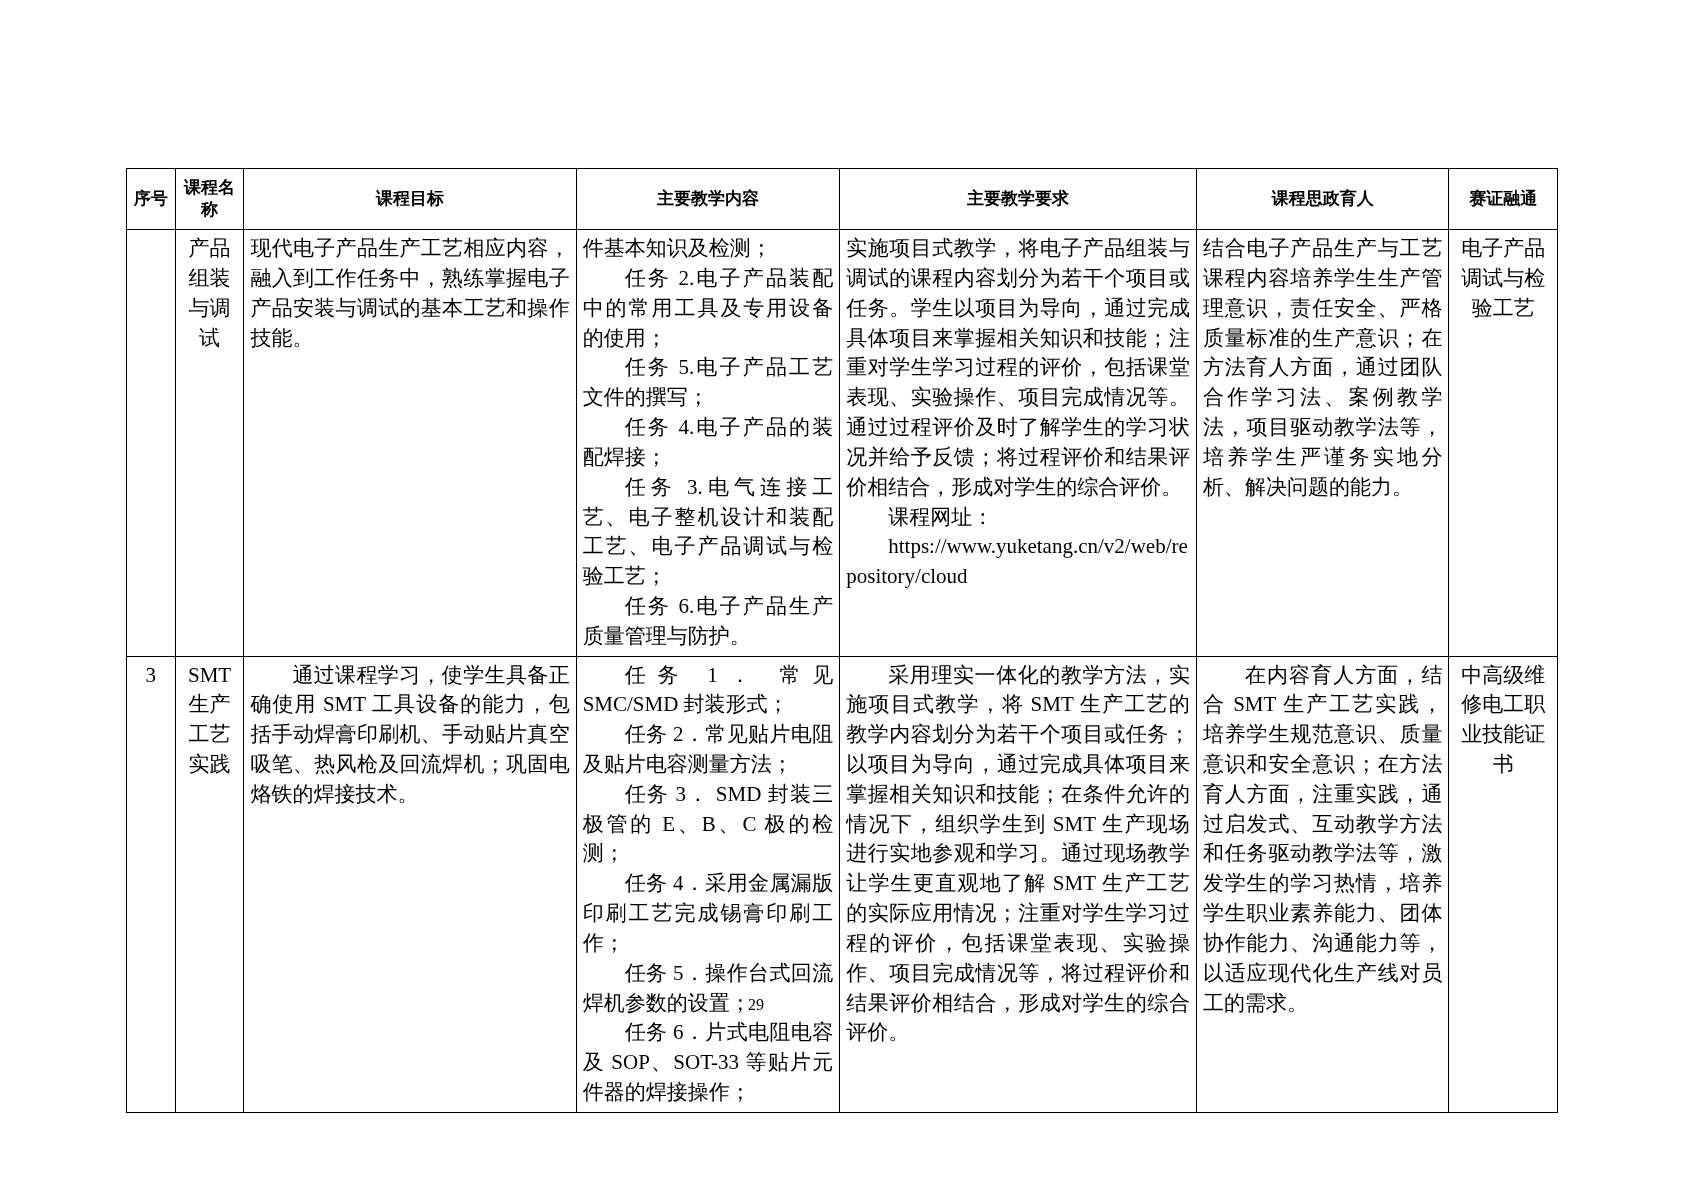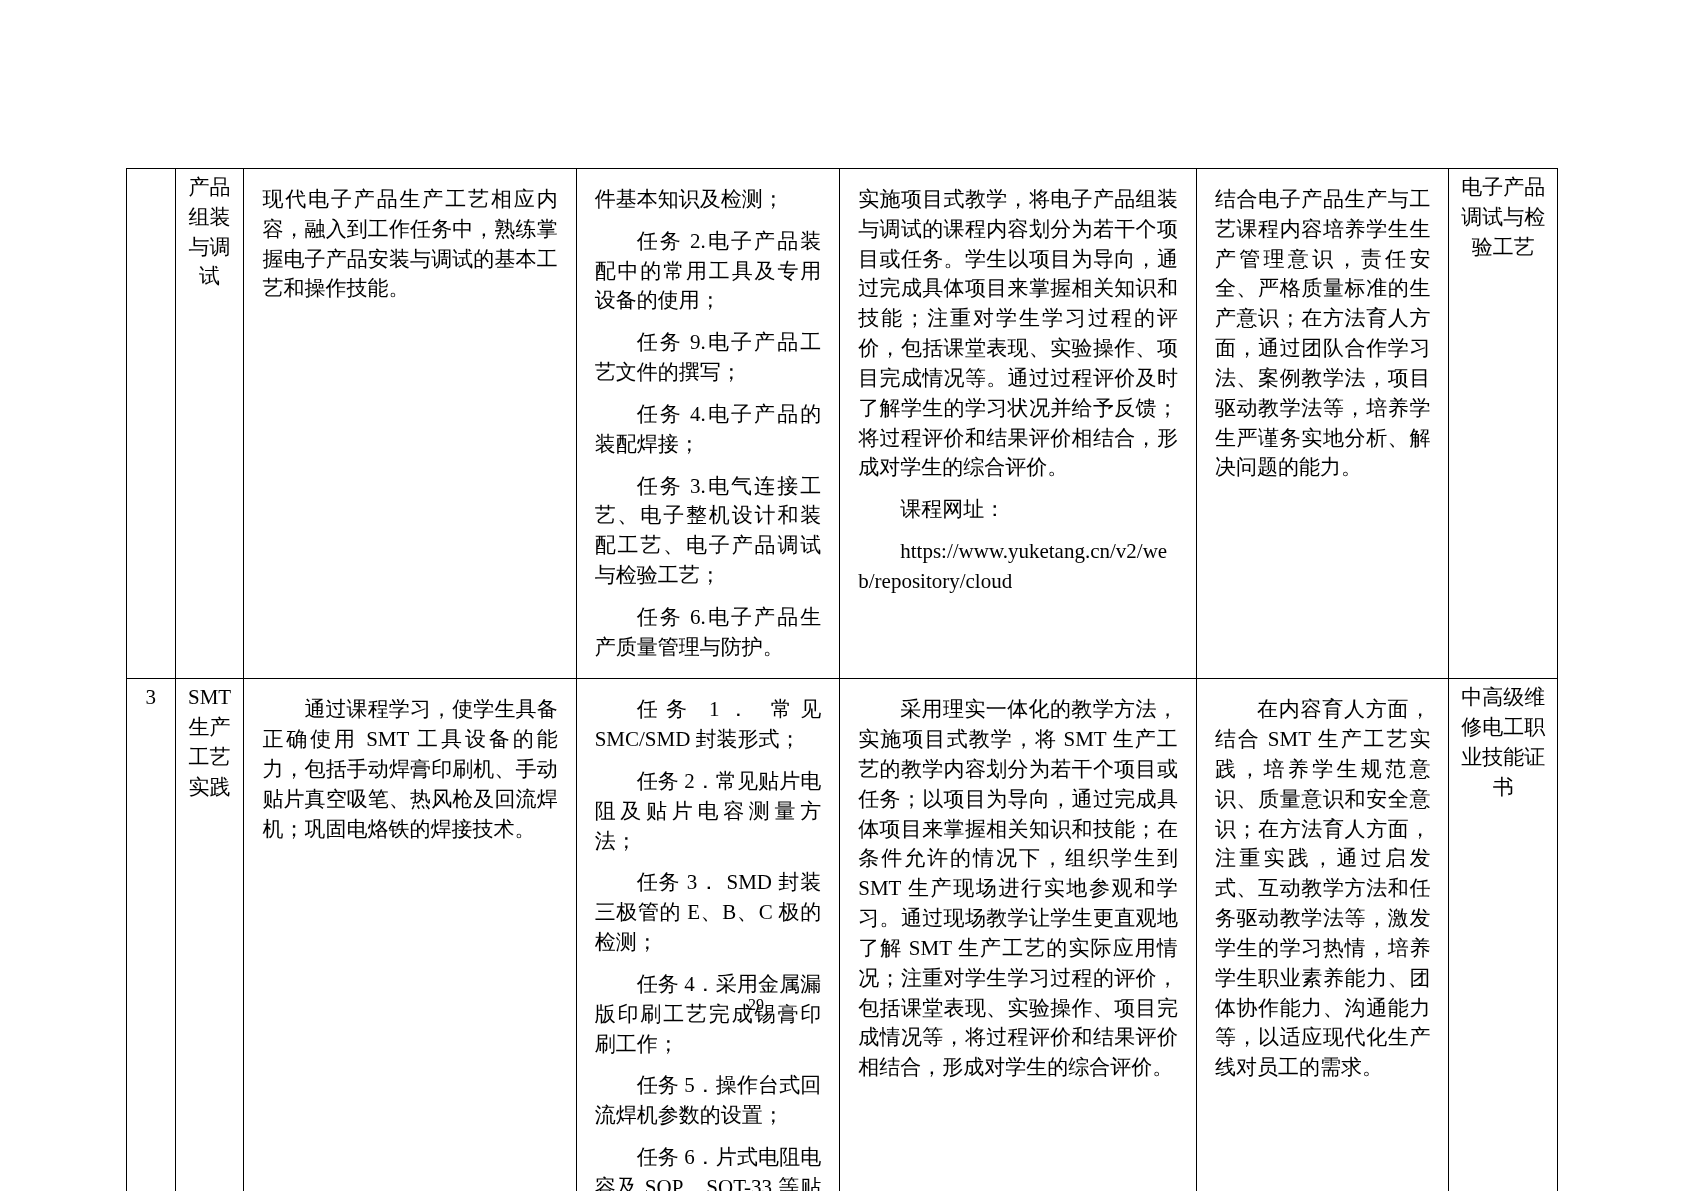--- a/index.html
+++ b/index.html
@@ -51,21 +51,21 @@
   .c-content  { width: 238px; }
   .c-require  { width: 322px; }
   .c-ideology { width: 228px; }
   .c-cert     { width: 98px; }
 
   .cell-center-mid {
     text-align: center;
     vertical-align: middle;
   }
   .cell-mid { vertical-align: middle; }
-  .p { margin: 12px; }
+  .p { margin: 0; }
   .indent { text-indent: 2em; }
   .just { text-align: justify; text-justify: inter-ideograph; }
   .small-col {
     text-align: center;
     line-height: 1.45;
   }
   .name-cell {
     text-align: center;
     line-height: 1.5;
     padding-top: 6px;
@@ -95,31 +95,40 @@
     <colgroup>
       <col class="c-seq">
       <col class="c-name">
       <col class="c-goal">
       <col class="c-content">
       <col class="c-require">
       <col class="c-ideology">
       <col class="c-cert">
     </colgroup>
     <tbody>
+      <tr class="hdr">
+        <td>序号</td>
+        <td>课程名称</td>
+        <td>课程目标</td>
+        <td>主要教学内容</td>
+        <td>主要教学要求</td>
+        <td>课程思政育人</td>
+        <td>赛证融通</td>
+      </tr>
 
       <tr class="r1">
         <td class="cell-center-mid"></td>
         <td class="name-cell">产品组装与调试</td>
         <td class="just">
           <p class="p">现代电子产品生产工艺相应内容，融入到工作任务中，熟练掌握电子产品安装与调试的基本工艺和操作技能。</p>
         </td>
         <td class="just">
           <p class="p">件基本知识及检测；</p>
           <p class="p indent">任务 2.电子产品装配中的常用工具及专用设备的使用；</p>
-          <p class="p indent">任务 9.电子产品工艺文件的撰写；</p>
+          <p class="p indent">任务 5.电子产品工艺文件的撰写；</p>
           <p class="p indent">任务 4.电子产品的装配焊接；</p>
           <p class="p indent">任务 3.电气连接工艺、电子整机设计和装配工艺、电子产品调试与检验工艺；</p>
           <p class="p indent">任务 6.电子产品生产质量管理与防护。</p>
         </td>
         <td class="just">
           <p class="p">实施项目式教学，将电子产品组装与调试的课程内容划分为若干个项目或任务。学生以项目为导向，通过完成具体项目来掌握相关知识和技能；注重对学生学习过程的评价，包括课堂表现、实验操作、项目完成情况等。通过过程评价及时了解学生的学习状况并给予反馈；将过程评价和结果评价相结合，形成对学生的综合评价。</p>
           <p class="p indent">课程网址：</p>
           <p class="p indent url">https://www.yuketang.cn/v2/web/repository/cloud</p>
         </td>
         <td class="just">

